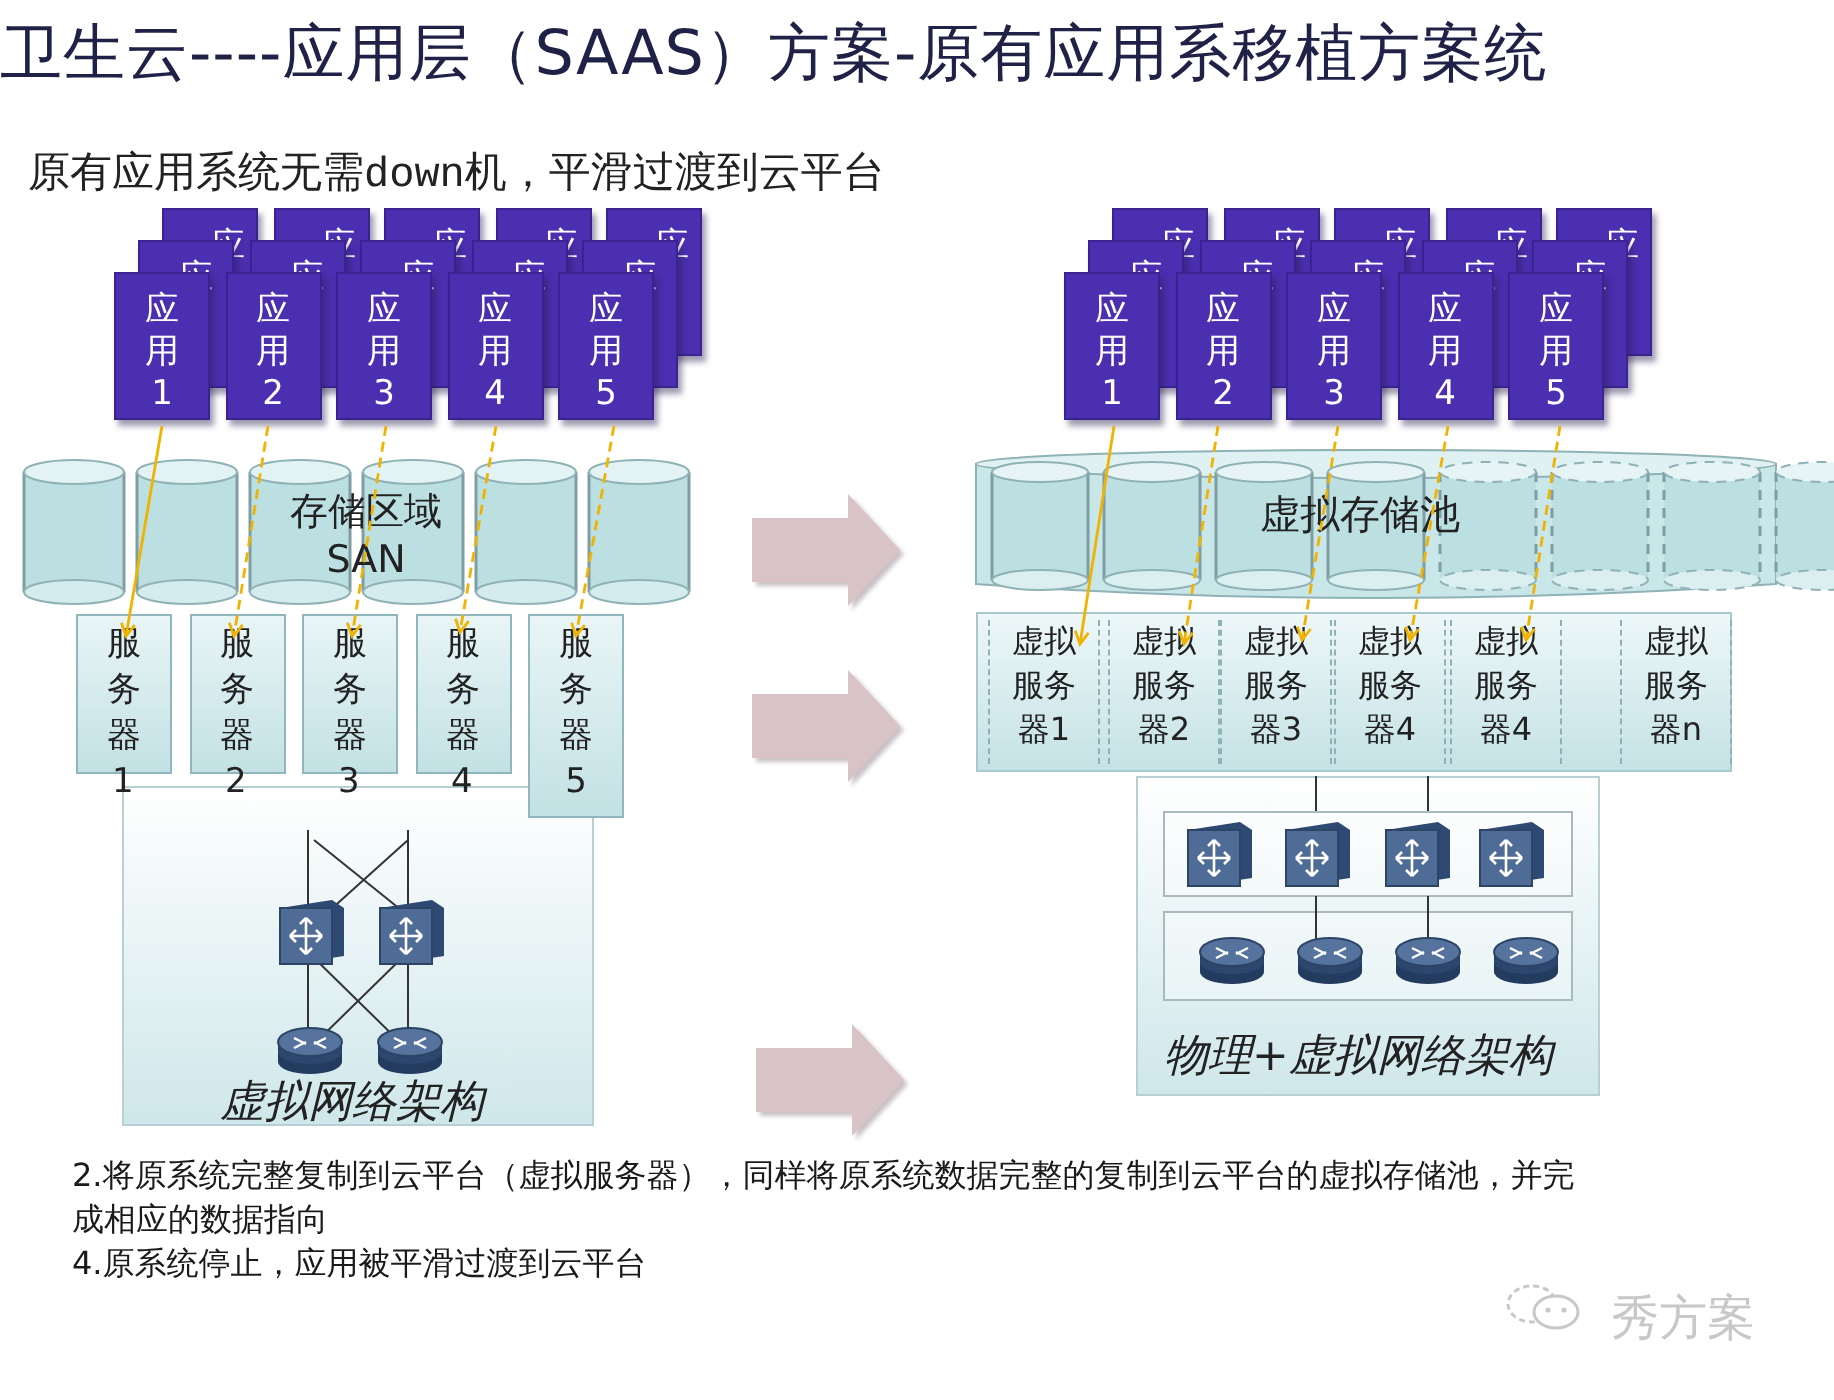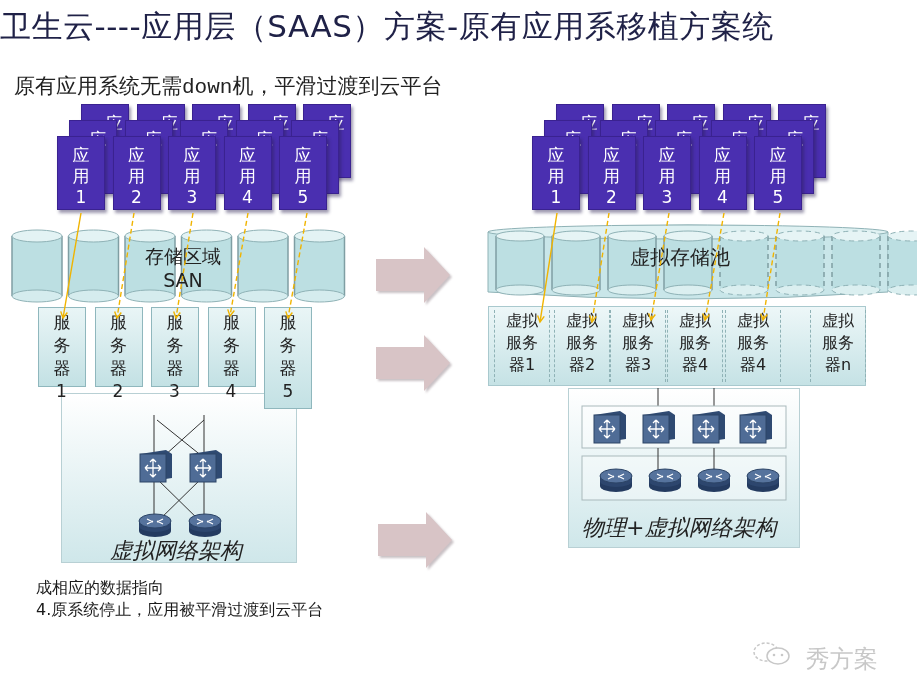--- a/index.html
+++ b/index.html
@@ -490,20 +490,21 @@
         <path d="M702.7697366394606,313.3647965108344 L705,320 L709.3783147780363,314.5382823485254" stroke="#f0b400" stroke-width="1.4" fill="none"></path>
       </g>
       <g>
         <line x1="780" y1="213" x2="763" y2="320" stroke="#f0b400" stroke-width="1.4" stroke-dasharray="5 3"></line>
         <path d="M760.6495054195432,313.4064292506076 L763,320 L767.2783208301404,314.45960553079595" stroke="#f0b400" stroke-width="1.4" fill="none"></path>
       </g>
     </svg>
 </div>
 
 <div class="steps">
+  <div>2.将原系统完整复制到云平台（虚拟服务器），同样将原系统数据完整的复制到云平台的虚拟存储池，并完</div>
   <div>成相应的数据指向</div>
   <div>4.原系统停止，应用被平滑过渡到云平台</div>
 </div>
 
 <div class="watermark">
   <span class="wx">
     <svg width="40" height="26" viewBox="0 0 40 26">
         <ellipse cx="14" cy="11" rx="12" ry="9" fill="none" stroke="#c8c8c8" stroke-width="1.5" stroke-dasharray="3 2"></ellipse>
         <ellipse cx="26" cy="15" rx="11" ry="8" fill="#fff" stroke="#c8c8c8" stroke-width="1.5"></ellipse>
         <circle cx="22" cy="14" r="1.3" fill="#c8c8c8"></circle>

